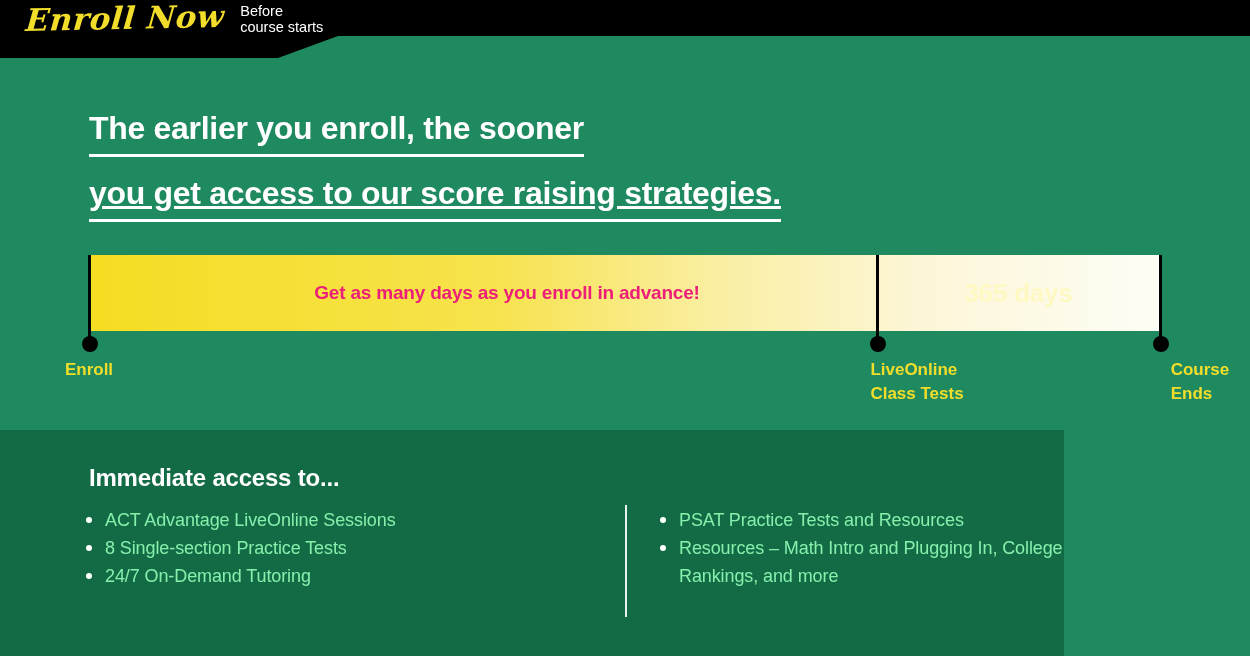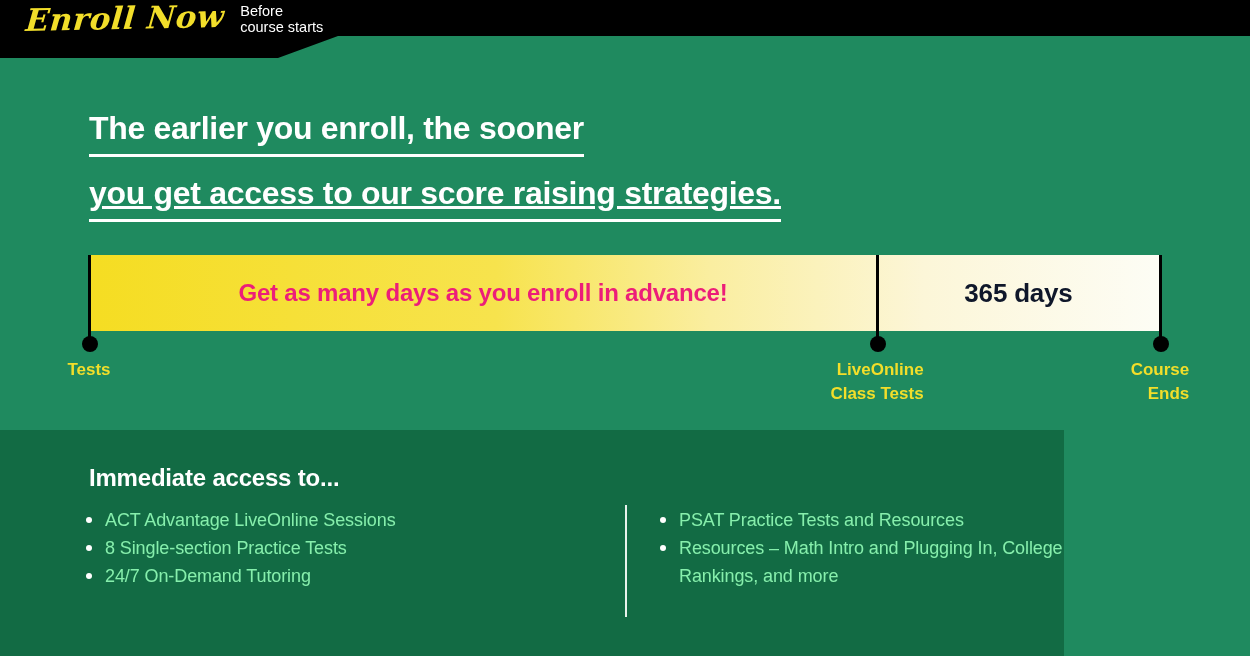--- a/index.html
+++ b/index.html
@@ -110,28 +110,29 @@
     height: 76px;
     display: flex;
     align-items: center;
     justify-content: center;
     white-space: nowrap;
   }
   .tl-label-left {
     left: 89px;
     width: 788px;
     color: #ec1e79;
-    font-size: 24px;
+    font-size: 19px;
     font-weight: bold;
     letter-spacing: -0.2px;
+    padding-left: 24px;
   }
   .tl-label-right {
     left: 877px;
     width: 283px;
-    color: #0f172a;
+    color: #fef9c3;
     font-size: 26px;
     font-weight: bold;
     letter-spacing: -0.2px;
   }
   .tick {
     position: absolute;
     top: 0;
     width: 3px;
     height: 91px;
     background: #000000;
@@ -150,22 +151,23 @@
   .tick-live   { left: 876px; }
   .tick-end    { left: 1159px; }
 
   .tl-caption {
     position: absolute;
     top: 103px;
     color: #f2de2a;
     font-size: 17px;
     font-weight: bold;
     line-height: 24px;
-    text-align: right;
-    white-space: nowrap;
+    text-align: left;
+    white-space: nowrap;
+    margin-left: 40px;
   }
   .cap-enroll { left: 89px; transform: translateX(-50%); left: 89px; }
   .cap-enroll { left: 89px; margin-left: -0px; text-align: left; }
   .cap-live   { left: 877px; transform: translateX(-50%); }
   .cap-end    { left: 1160px; transform: translateX(-50%); }
 
   
   .lower {
     position: absolute;
     top: 430px; left: 0;
@@ -259,21 +261,21 @@
       <span class="dot"></span>
     </div>
     <div class="tick tick-live">
       <span class="dot"></span>
     </div>
     <div class="tick tick-end">
       <span class="dot"></span>
     </div>
 
     <div class="tl-caption cap-enroll">
-      <div>Tests</div>
+      <div>Enroll</div>
     </div>
     <div class="tl-caption cap-live">
       <div>LiveOnline</div>
       <div>Class Tests</div>
     </div>
     <div class="tl-caption cap-end">
       <div>Course</div>
       <div>Ends</div>
     </div>
   </div>

